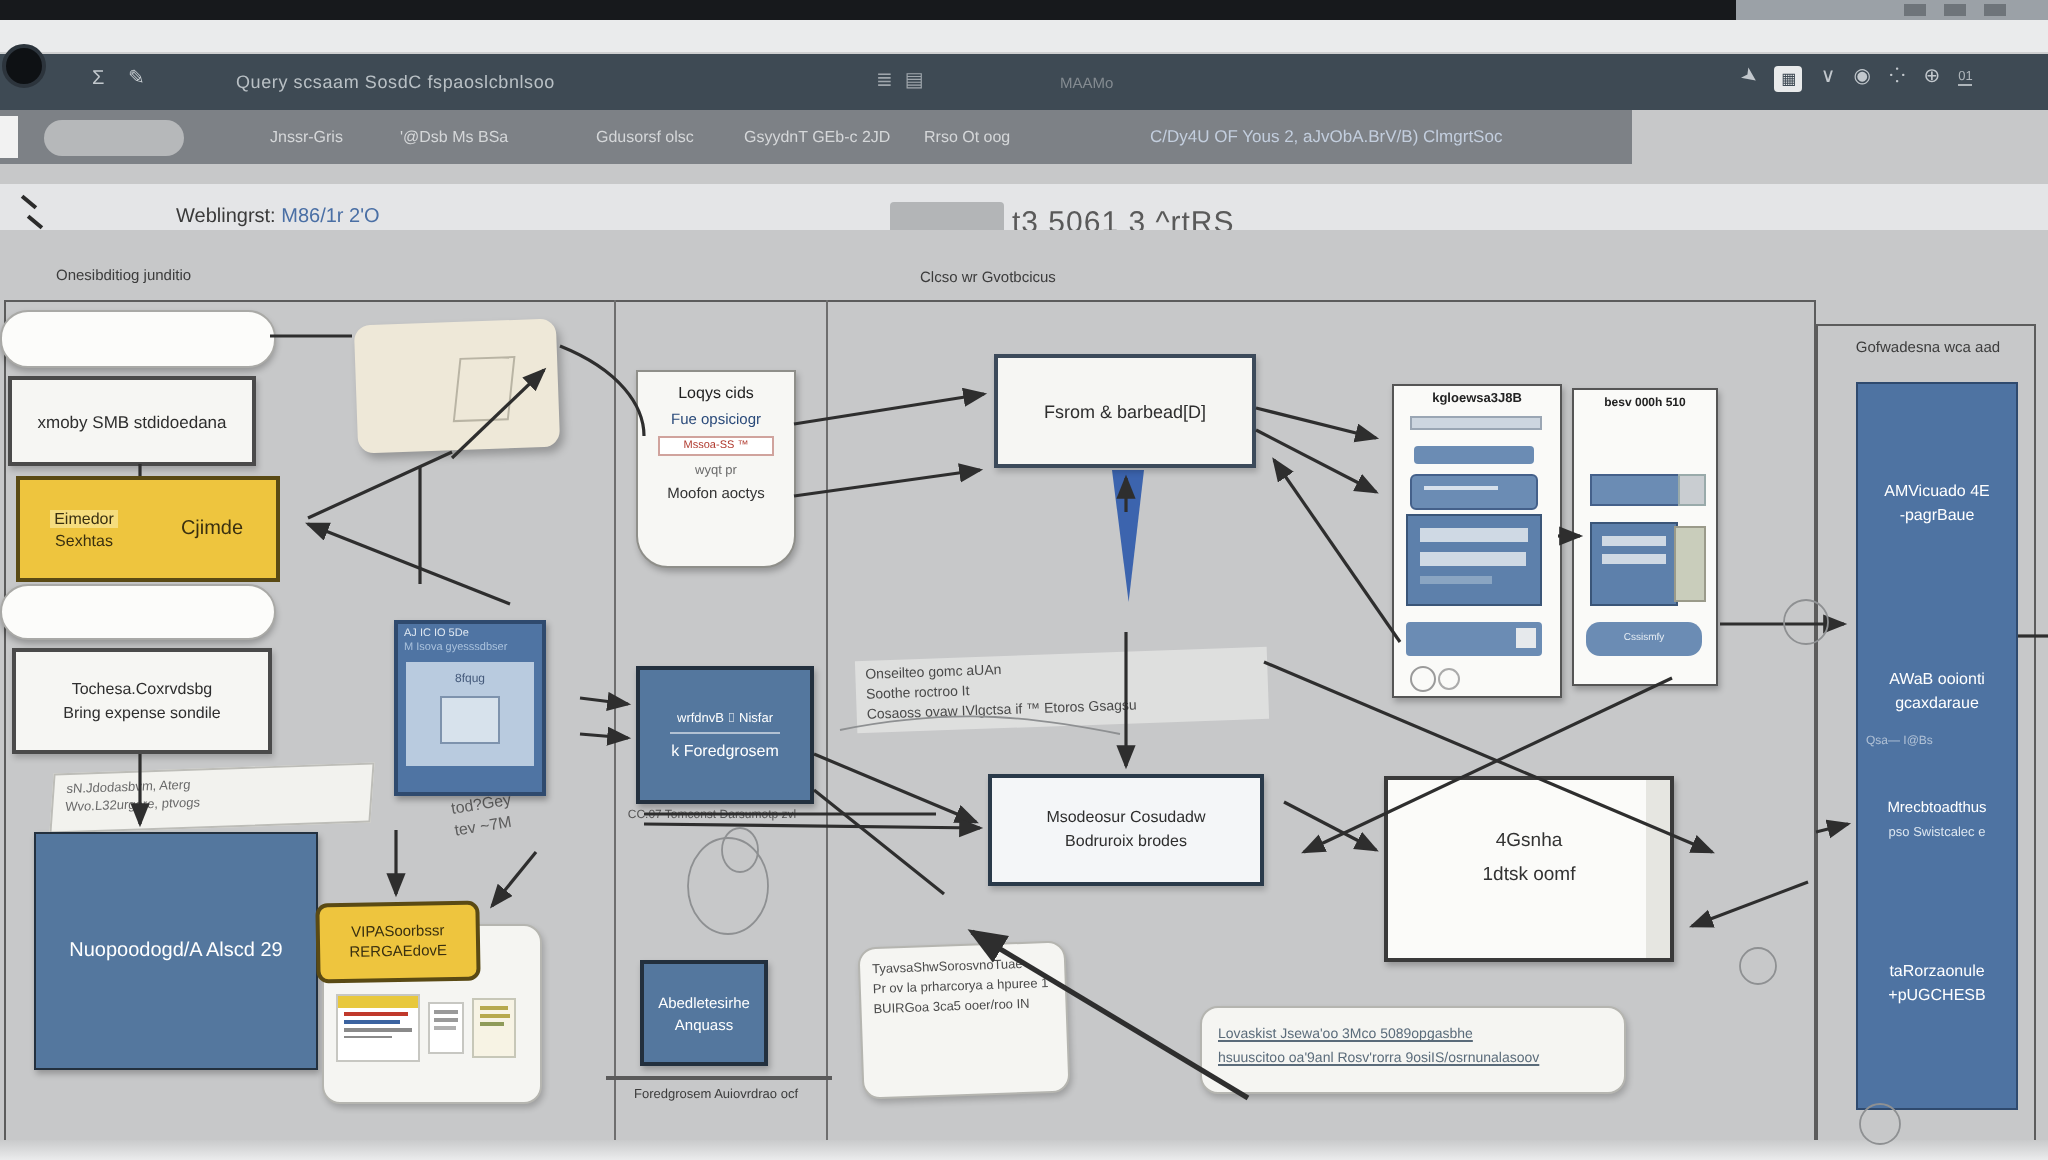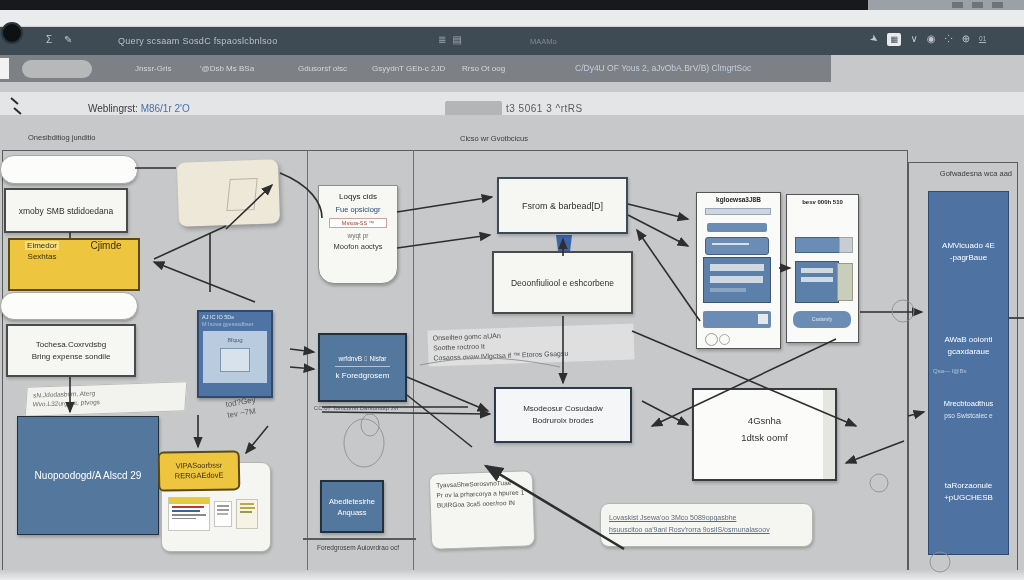--- a/index.html
+++ b/index.html
@@ -16,31 +16,31 @@
   .logo{left:1px;top:22px;width:18px;height:18px;border-radius:50%;background:#0e1114;border:2px solid #2c343c;z-index:20;}
   .tb-ic{color:#c2c8cd;font-size:10px;line-height:10px;}
   .menu-text{left:118px;top:9px;color:#b9c0c5;font-size:9px;letter-spacing:.3px;}
   .mid-ics{left:438px;top:7px;color:#9fa6ac;font-size:10px;letter-spacing:6px;}
   .faint-text{left:530px;top:10px;color:#848b91;font-size:7.5px;}
   .tb-right{left:870px;top:5px;display:flex;align-items:center;gap:9px;}
   .tb-right .g{color:#c2c8cd;font-size:10px;line-height:14px;}
   .wbtn{width:14px;height:13px;background:#e8eaeb;border-radius:2px;color:#3e4a54;
         font-size:8px;line-height:13px;text-align:center;}
   .count{color:#aeb5ba;font-size:6.5px;border-bottom:1px solid #aeb5ba;}
-  .bar-ribbon{left:0;top:55px;width:816px;height:27px;background:#7d8186;padding-left:15px;}
+  .bar-ribbon{left:0;top:55px;width:816px;height:27px;background:#7d8186;}
   .ws{left:0;top:3px;width:9px;height:21px;background:#f2f2f2;}
   .blob{left:22px;top:5px;width:70px;height:18px;background:#b6b8ba;border-radius:9px;}
   .rtab{top:9px;color:#d5d7d9;font-size:8px;white-space:nowrap;}
   .doc-title{left:575px;top:8px;color:#c3cede;font-size:8.5px;white-space:nowrap;}
   .bar-info{left:0;top:82px;width:1024px;height:33px;background:#e4e5e7;border-bottom:1px solid #c2c3c5;box-sizing:border-box;}
   .pmark{width:9px;height:2px;background:#2b2b2b;transform:rotate(40deg);}
   .info-title{left:88px;top:11px;font-size:10px;color:#3a3a3a;}
   .info-title .lnk{color:#4a6fa5;}
   .redact{left:445px;top:9px;width:57px;height:16px;background:#b3b5b7;border-radius:2px;}
-  .info-meta{left:506px;top:11px;font-size:10px;color:#5a5a5a;letter-spacing:.5px;}
+  .info-meta{left:506px;top:11px;font-size:15px;color:#5a5a5a;letter-spacing:.5px;}
   
   .canvas{left:0;top:115px;width:1024px;height:465px;background:#c7c8c9;}
   .canvas .abs{position:absolute;}
   .frame{border:1.6px solid #5c5c5c;box-sizing:border-box;}
   .lane-line{width:1.4px;background:#6e6e6e;}
   .lane-title{font-size:7.5px;color:#3c3c3c;white-space:nowrap;}
   .pill{background:#fcfcfa;border:1px solid #a9a9a6;border-radius:14px;box-shadow:0 2px 3px rgba(0,0,0,.25);}
   .wbox{background:#f6f6f3;border:2px solid #4a4a4a;box-sizing:border-box;
         display:flex;flex-direction:column;align-items:center;justify-content:center;
         text-align:center;color:#2e2e2e;box-shadow:1px 2px 3px rgba(0,0,0,.2);}
@@ -104,27 +104,27 @@
 </div>
 
 <div class="abs canvas">
 
   <div class="abs frame" style="left:2px;top:35px;width:906px;height:425px"></div>
   <div class="abs lane-line" style="left:307px;top:35px;height:425px"></div>
   <div class="abs lane-line" style="left:413px;top:35px;height:425px"></div>
   <div class="abs frame" style="left:908px;top:47px;width:110px;height:413px;border-width:1.2px"></div>
   <span class="abs lane-title" style="left:28px;top:18px">Onesibditiog junditio</span>
   <span class="abs lane-title" style="left:460px;top:19px">Clcso wr Gvotbcicus</span>
-  <span class="abs lane-title" style="left:916px;top:54px;width:96px;text-align:right">Gofwadesna wca aad</span>
+  <span class="abs lane-title" style="left:916px;top:54px;width:96px;text-align:center">Gofwadesna wca aad</span>
 
   <div class="abs pill z2" style="left:0;top:40px;width:136px;height:27px"></div>
   <div class="abs wbox z2" style="left:4px;top:73px;width:124px;height:45px;font-size:8.5px">
     <span>xmoby SMB stdidoedana</span>
   </div>
-  <div class="abs ybox z2" style="left:8px;top:123px;width:132px;height:53px;display:flex;align-items:flex-start">
+  <div class="abs ybox z2" style="left:8px;top:123px;width:132px;height:53px;display:flex;align-items:center">
     <div style="flex:1;text-align:center;font-size:8px;line-height:11px">
       <span style="background:#f6dd7e;padding:0 2px">Eimedor</span><br>
       <span>Sexhtas</span>
     </div>
     <div style="flex:1;text-align:center;font-size:10px">Cjimde</div>
   </div>
   <div class="abs pill z2" style="left:0;top:177px;width:136px;height:26px"></div>
   <div class="abs wbox z2" style="left:6px;top:209px;width:130px;height:53px;font-size:8px;line-height:12px">
     <span>Tochesa.Coxrvdsbg</span>
     <span>Bring expense sondile</span>
@@ -192,23 +192,20 @@
   <div class="abs cap" style="left:298px;top:290px;width:116px;text-align:center">CC.07 Tomconst Darsumotp zvl</div>
   <div class="abs bbox z2" style="left:320px;top:365px;width:64px;height:53px;font-size:7.5px;line-height:11px">
     <span>Abedletesirhe</span>
     <span>Anquass</span>
   </div>
   <div class="abs" style="left:303px;top:423px;width:113px;height:2px;background:#5a5a5a"></div>
   <div class="abs" style="left:298px;top:429px;width:120px;text-align:center;font-size:6.5px;color:#3c3c3c">Foredgrosem Auiovrdrao ocf</div>
 
   <div class="abs wbox z3" style="left:497px;top:62px;width:131px;height:57px;font-size:9px;border-color:#3c4a5a">
     <span>Fsrom &amp; barbead[D]</span>
-  </div>
-  <div class="abs wbox z3" style="left:492px;top:136px;width:141px;height:63px;font-size:8.5px">
-    <span>Deoonfiuliool e eshcorbene</span>
   </div>
   <div class="abs z2" style="left:556px;top:120px;width:16px;height:66px;background:#3c64ae;clip-path:polygon(0 0,100% 0,52% 100%)"></div>
   <div class="abs" style="left:428px;top:212px;width:196px;transform:rotate(-2deg);background:rgba(246,246,243,.5);padding:3px 5px;font-size:7px;color:#4a4a4a;line-height:10px">
     <span>Onseilteo gomc aUAn</span><br>
     <span>Soothe roctroo It</span><br>
     <span>Cosaoss ovaw IVlgctsa if ™ Etoros Gsagsu</span>
   </div>
   <div class="abs wbox z3" style="left:494px;top:272px;width:138px;height:56px;font-size:8px;line-height:12px;border-color:#2a3a4a;background:#f4f6f8">
     <span>Msodeosur Cosudadw</span>
     <span>Bodruroix brodes</span>

